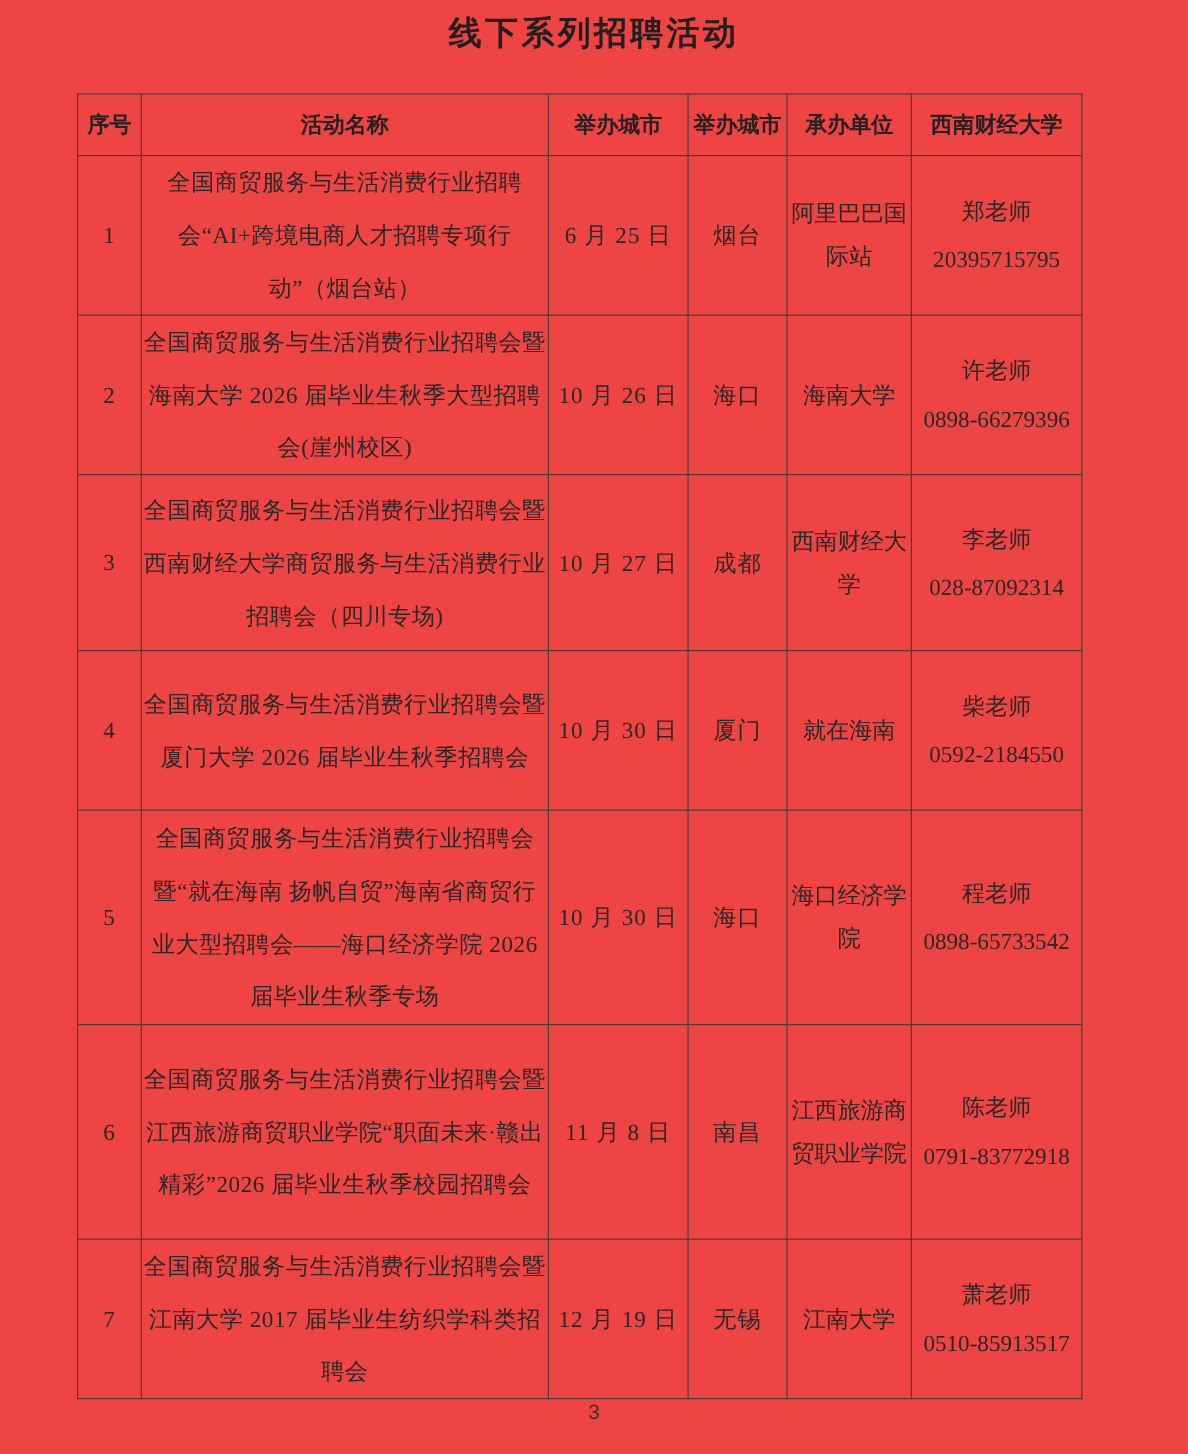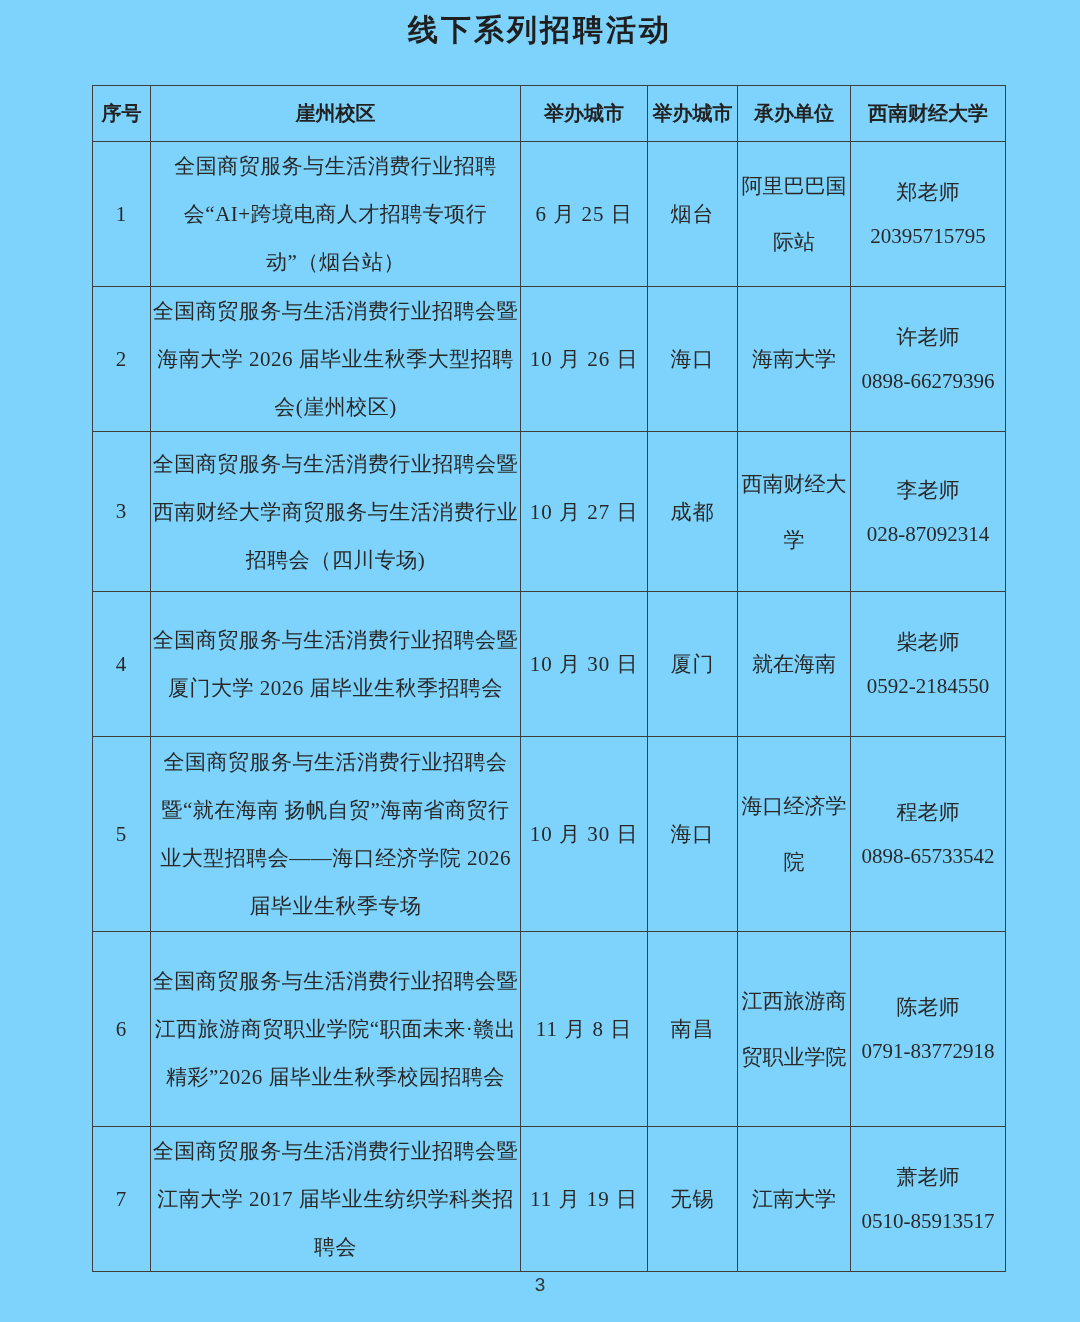--- a/index.html
+++ b/index.html
@@ -1,40 +1,40 @@
 <!DOCTYPE html>
 <html><head>
 <meta charset="utf-8">
 <style>
   html, body { margin: 0; padding: 0; background: #ffffff; }
   .page {
     position: relative;
     width: 1080px;
     height: 1322px;
     background: #fefefef;
-    background-color: #7dd3fc;
+    background-color: #ef4444;
     font-family: "Liberation Serif", "DejaVu Serif", serif;
     color: #282828;
     overflow: hidden;
   }
   .doc-title {
     position: absolute;
     top: 10px;
     left: 0;
     width: 100%;
     text-align: center;
     font-size: 30px;
     font-weight: bold;
     letter-spacing: 3px;
     color: #1f1f1f;
   }
   table.events {
     position: absolute;
     top: 85px;
-    left: 92px;
+    left: 70px;
     border-collapse: collapse;
     table-layout: fixed;
   }
   table.events th, table.events td {
     border: 1.5px solid #3e3e3e;
     text-align: center;
     vertical-align: middle;
     font-size: 21px;
     padding: 0;
     overflow: hidden;
@@ -52,21 +52,21 @@
   .col-org  { width: 113px; }
   .col-con  { width: 155px; }
   td.c-name {
     padding: 10px 26px;
     line-height: 48px;
     letter-spacing: 0.5px;
     margin-left: 16px;
   }
   td.c-org {
     padding: 4px 10px;
-    line-height: 56px;
+    line-height: 39px;
   }
   td.c-contact .contact-line { line-height: 44px; text-align: center; }
   td.c-no, td.c-date, td.c-city { letter-spacing: 1px; }
   .page-number {
     position: absolute;
     top: 1274px;
     left: 0;
     width: 100%;
     text-align: center;
     font-size: 19px;
@@ -86,21 +86,21 @@
       <col class="col-no">
         <col class="col-name">
         <col class="col-date">
       <col class="col-city">
         <col class="col-org">
         <col class="col-con">
     </colgroup>
     <thead>
       <tr>
         <th>序号</th>
-        <th>崖州校区</th>
+        <th>活动名称</th>
         <th>举办城市</th>
         <th>举办城市</th>
         <th>承办单位</th>
         <th>西南财经大学</th>
       </tr>
     </thead>
     <tbody>
       <tr style="height:145px">
         <td class="c-no">1</td>
         <td class="c-name">全国商贸服务与生活消费行业招聘会“AI+跨境电商人才招聘专项行动”（烟台站）</td>
@@ -163,21 +163,21 @@
         <td class="c-city">南昌</td>
         <td class="c-org">江西旅游商贸职业学院</td>
         <td class="c-contact">
           <div class="contact-line">陈老师</div>
           <div class="contact-line">0791-83772918</div>
         </td>
       </tr>
       <tr style="height:137px">
         <td class="c-no">7</td>
         <td class="c-name">全国商贸服务与生活消费行业招聘会暨江南大学 2017 届毕业生纺织学科类招聘会</td>
-        <td class="c-date">11 月 19 日</td>
+        <td class="c-date">12 月 19 日</td>
         <td class="c-city">无锡</td>
         <td class="c-org">江南大学</td>
         <td class="c-contact">
           <div class="contact-line">萧老师</div>
           <div class="contact-line">0510-85913517</div>
         </td>
       </tr>
     </tbody>
   </table>
 

